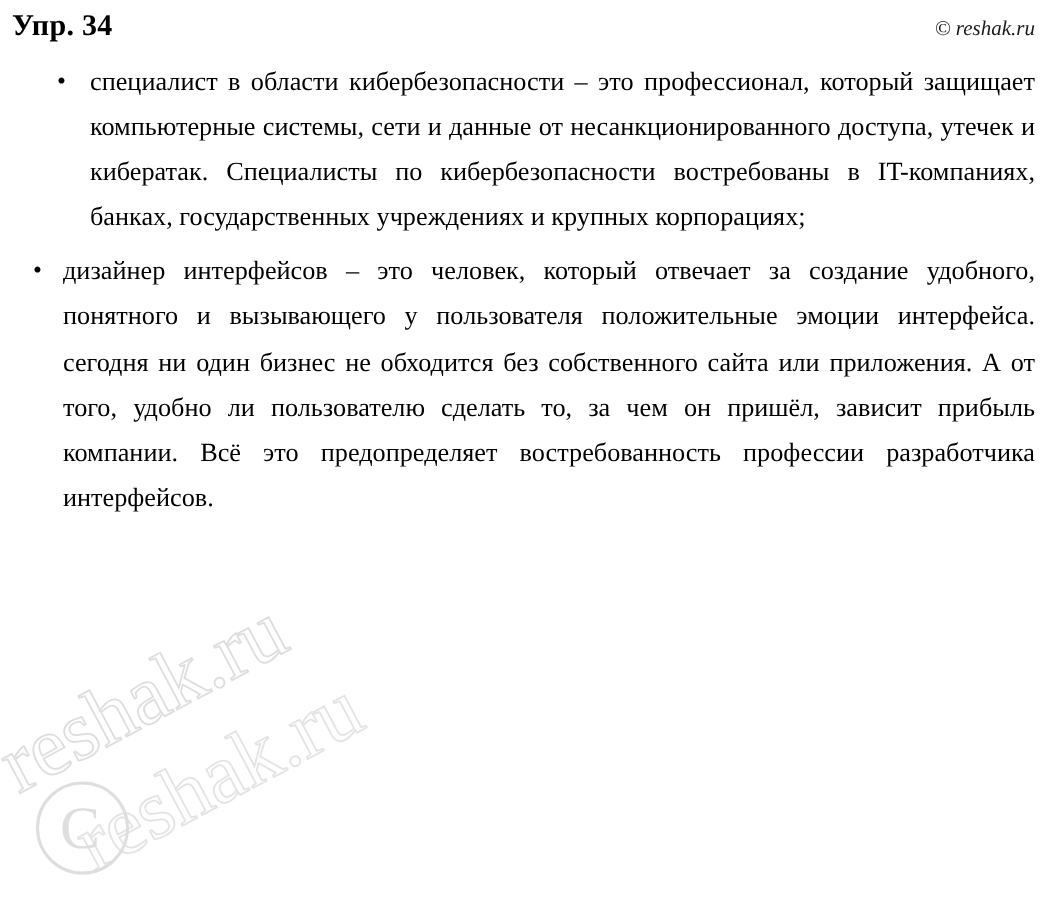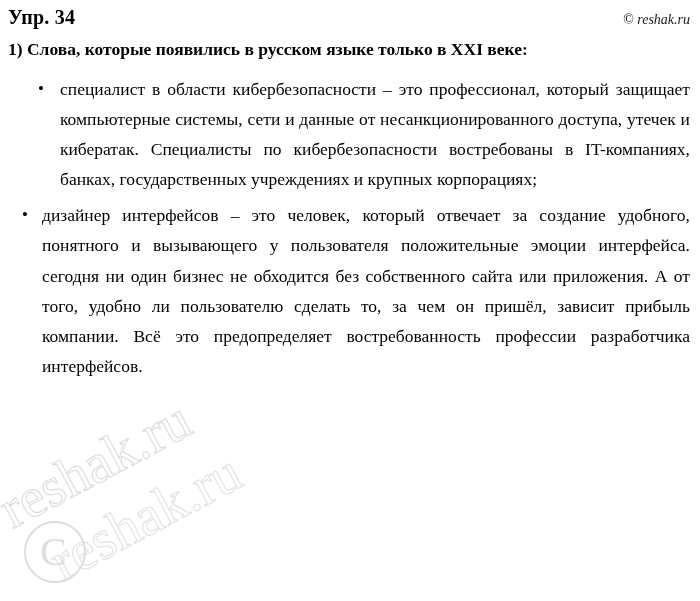--- a/index.html
+++ b/index.html
@@ -90,21 +90,20 @@
 </head>
 <body>
 
 <div class="page">
 
   <div class="header-row">
     <div class="ex-title">Упр. 34</div>
     <div class="copyright">© reshak.ru</div>
   </div>
 
-  <div class="task-line">1) Слова, которые появились в русском языке только в XXI веке:</div>
 
   <ul class="bullets">
     <li class="first">
       <span class="bullet-dot">•</span>
       <span class="para-text"> специалист в области кибербезопасности – это профессионал, который защищает компьютерные системы, сети и данные от несанкционированного доступа, утечек и кибератак. Специалисты по кибербезопасности востребованы в IT-компаниях, банках, государственных учреждениях и крупных корпорациях;</span>
     </li>
     <li class="second">
       <span class="bullet-dot">•</span>
       <span class="para-text">дизайнер интерфейсов – это человек, который отвечает за создание удобного, понятного и вызывающего у пользователя положительные эмоции интерфейса. сегодня ни один бизнес не обходится без собственного сайта или приложения. А от того, удобно ли пользователю сделать то, за чем он пришёл, зависит прибыль компании. Всё это предопределяет востребованность профессии разработчика интерфейсов.</span>
     </li>

